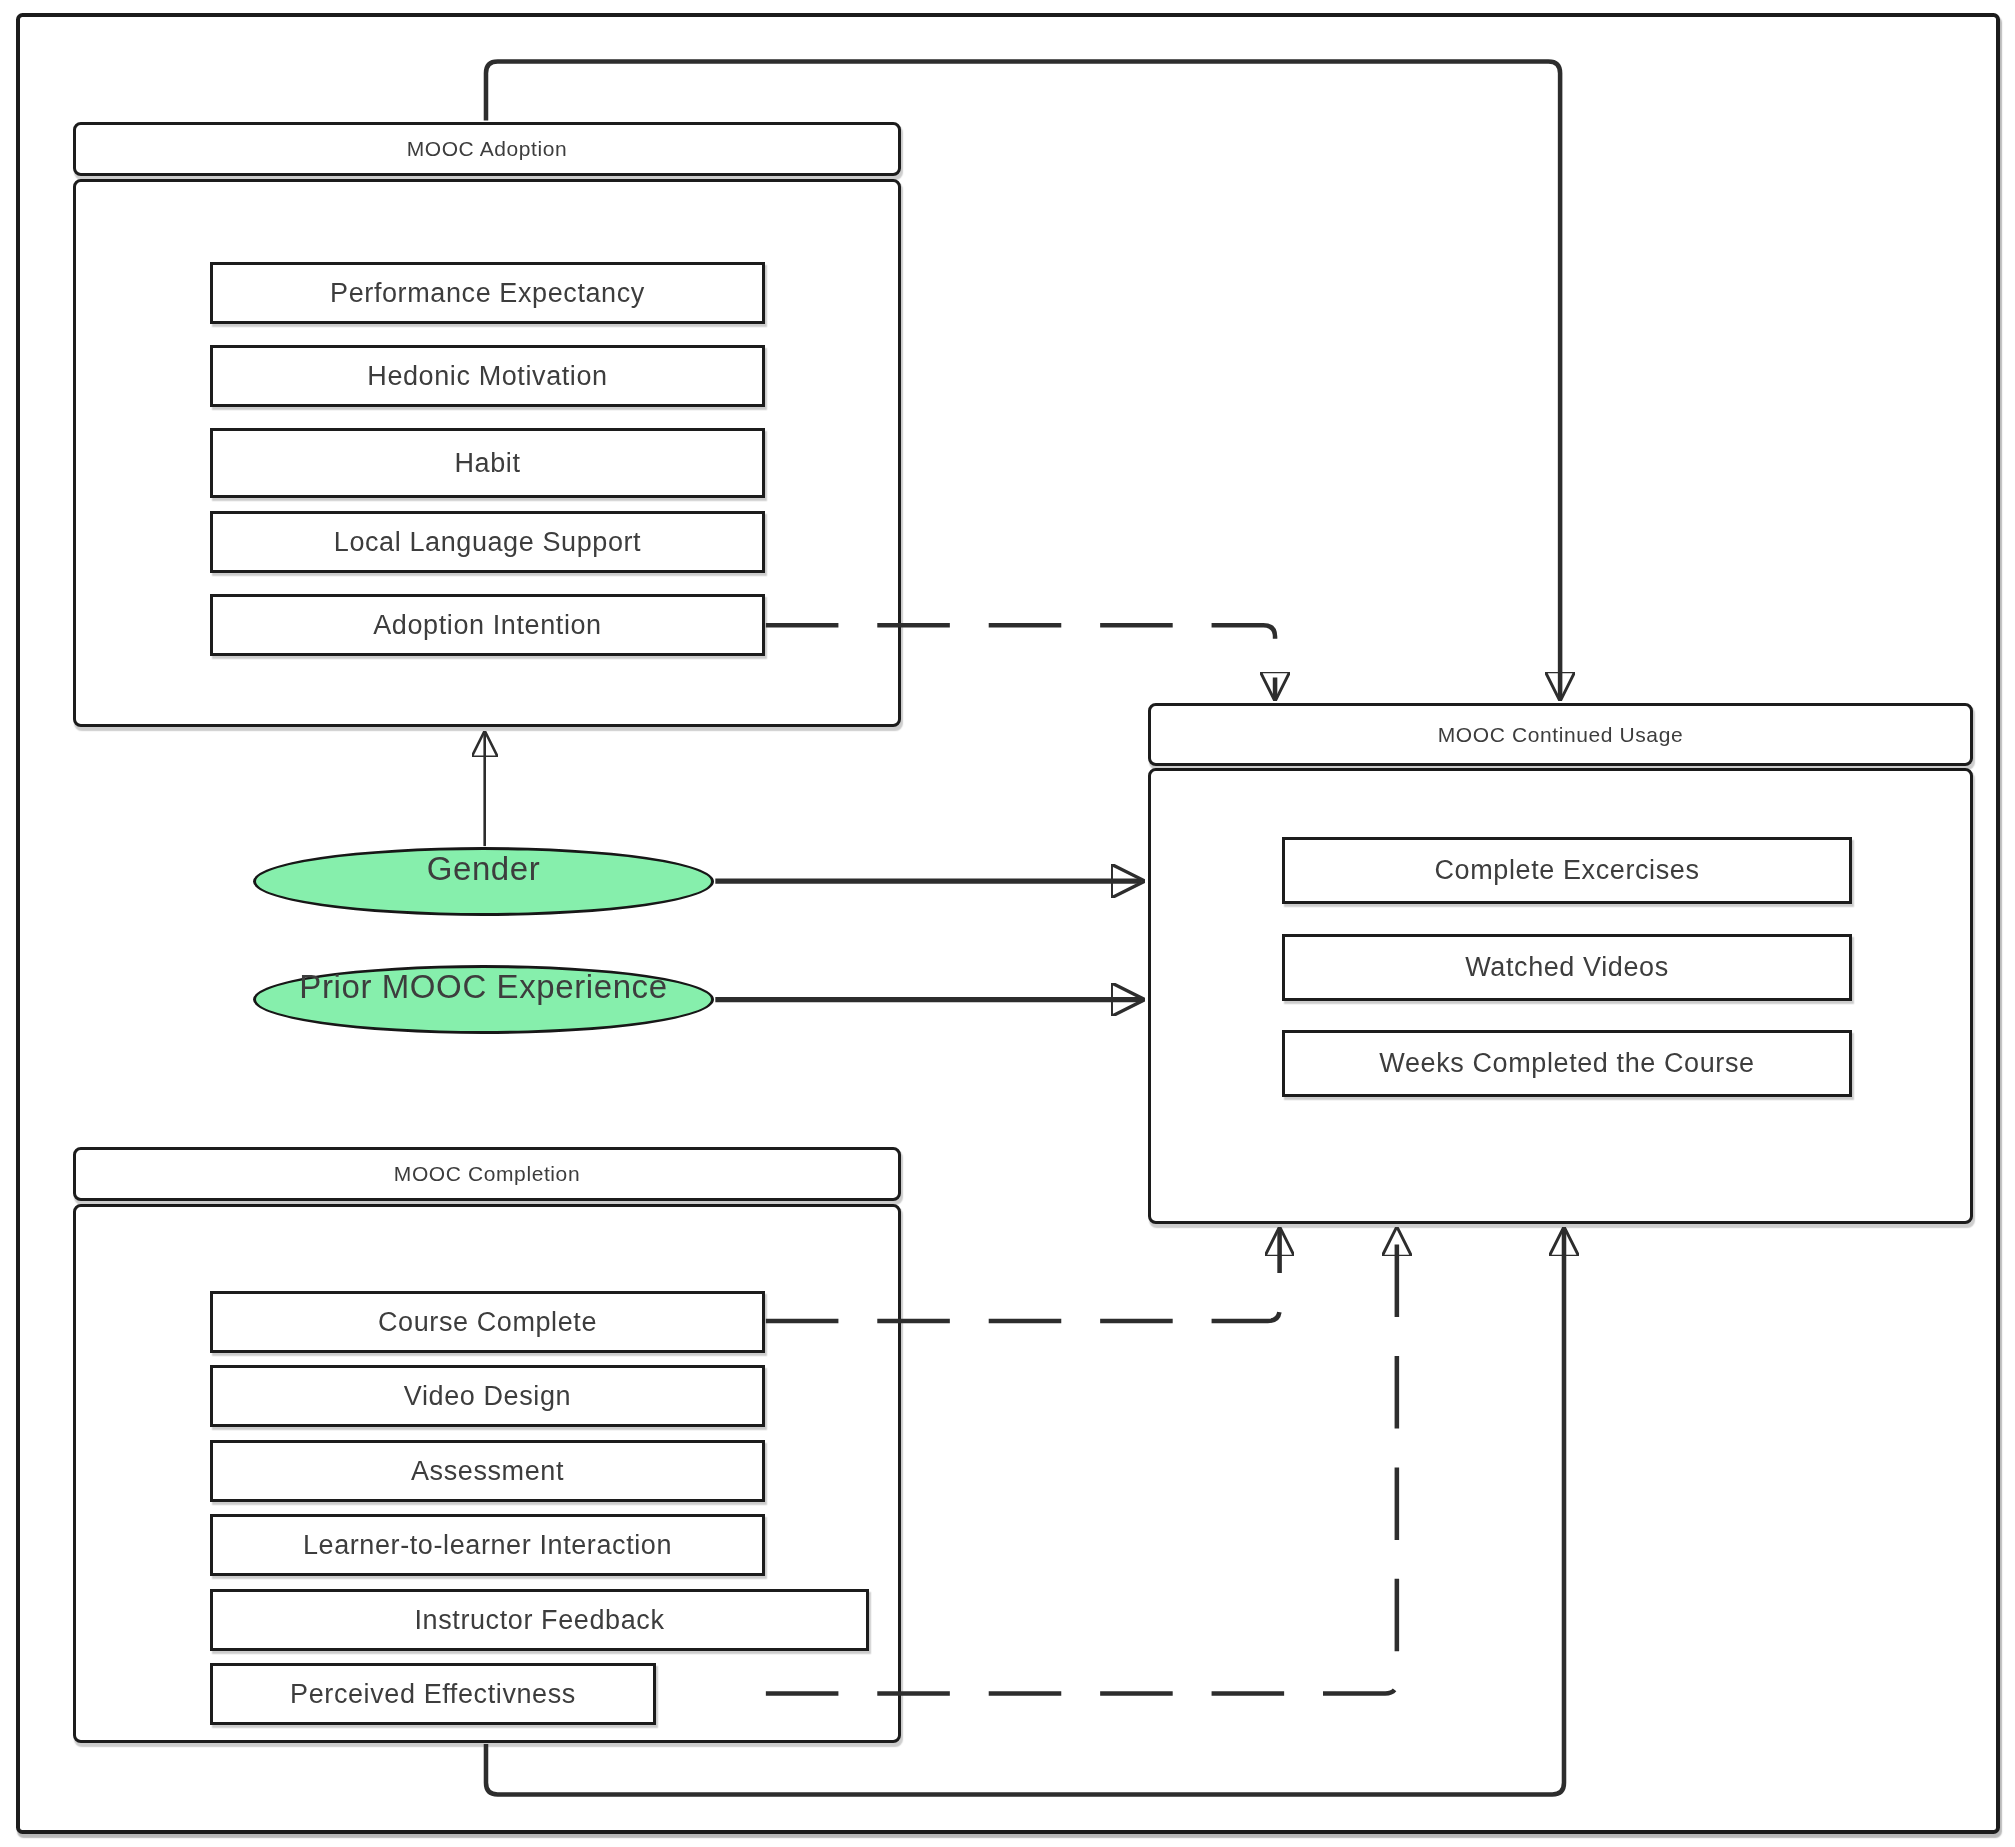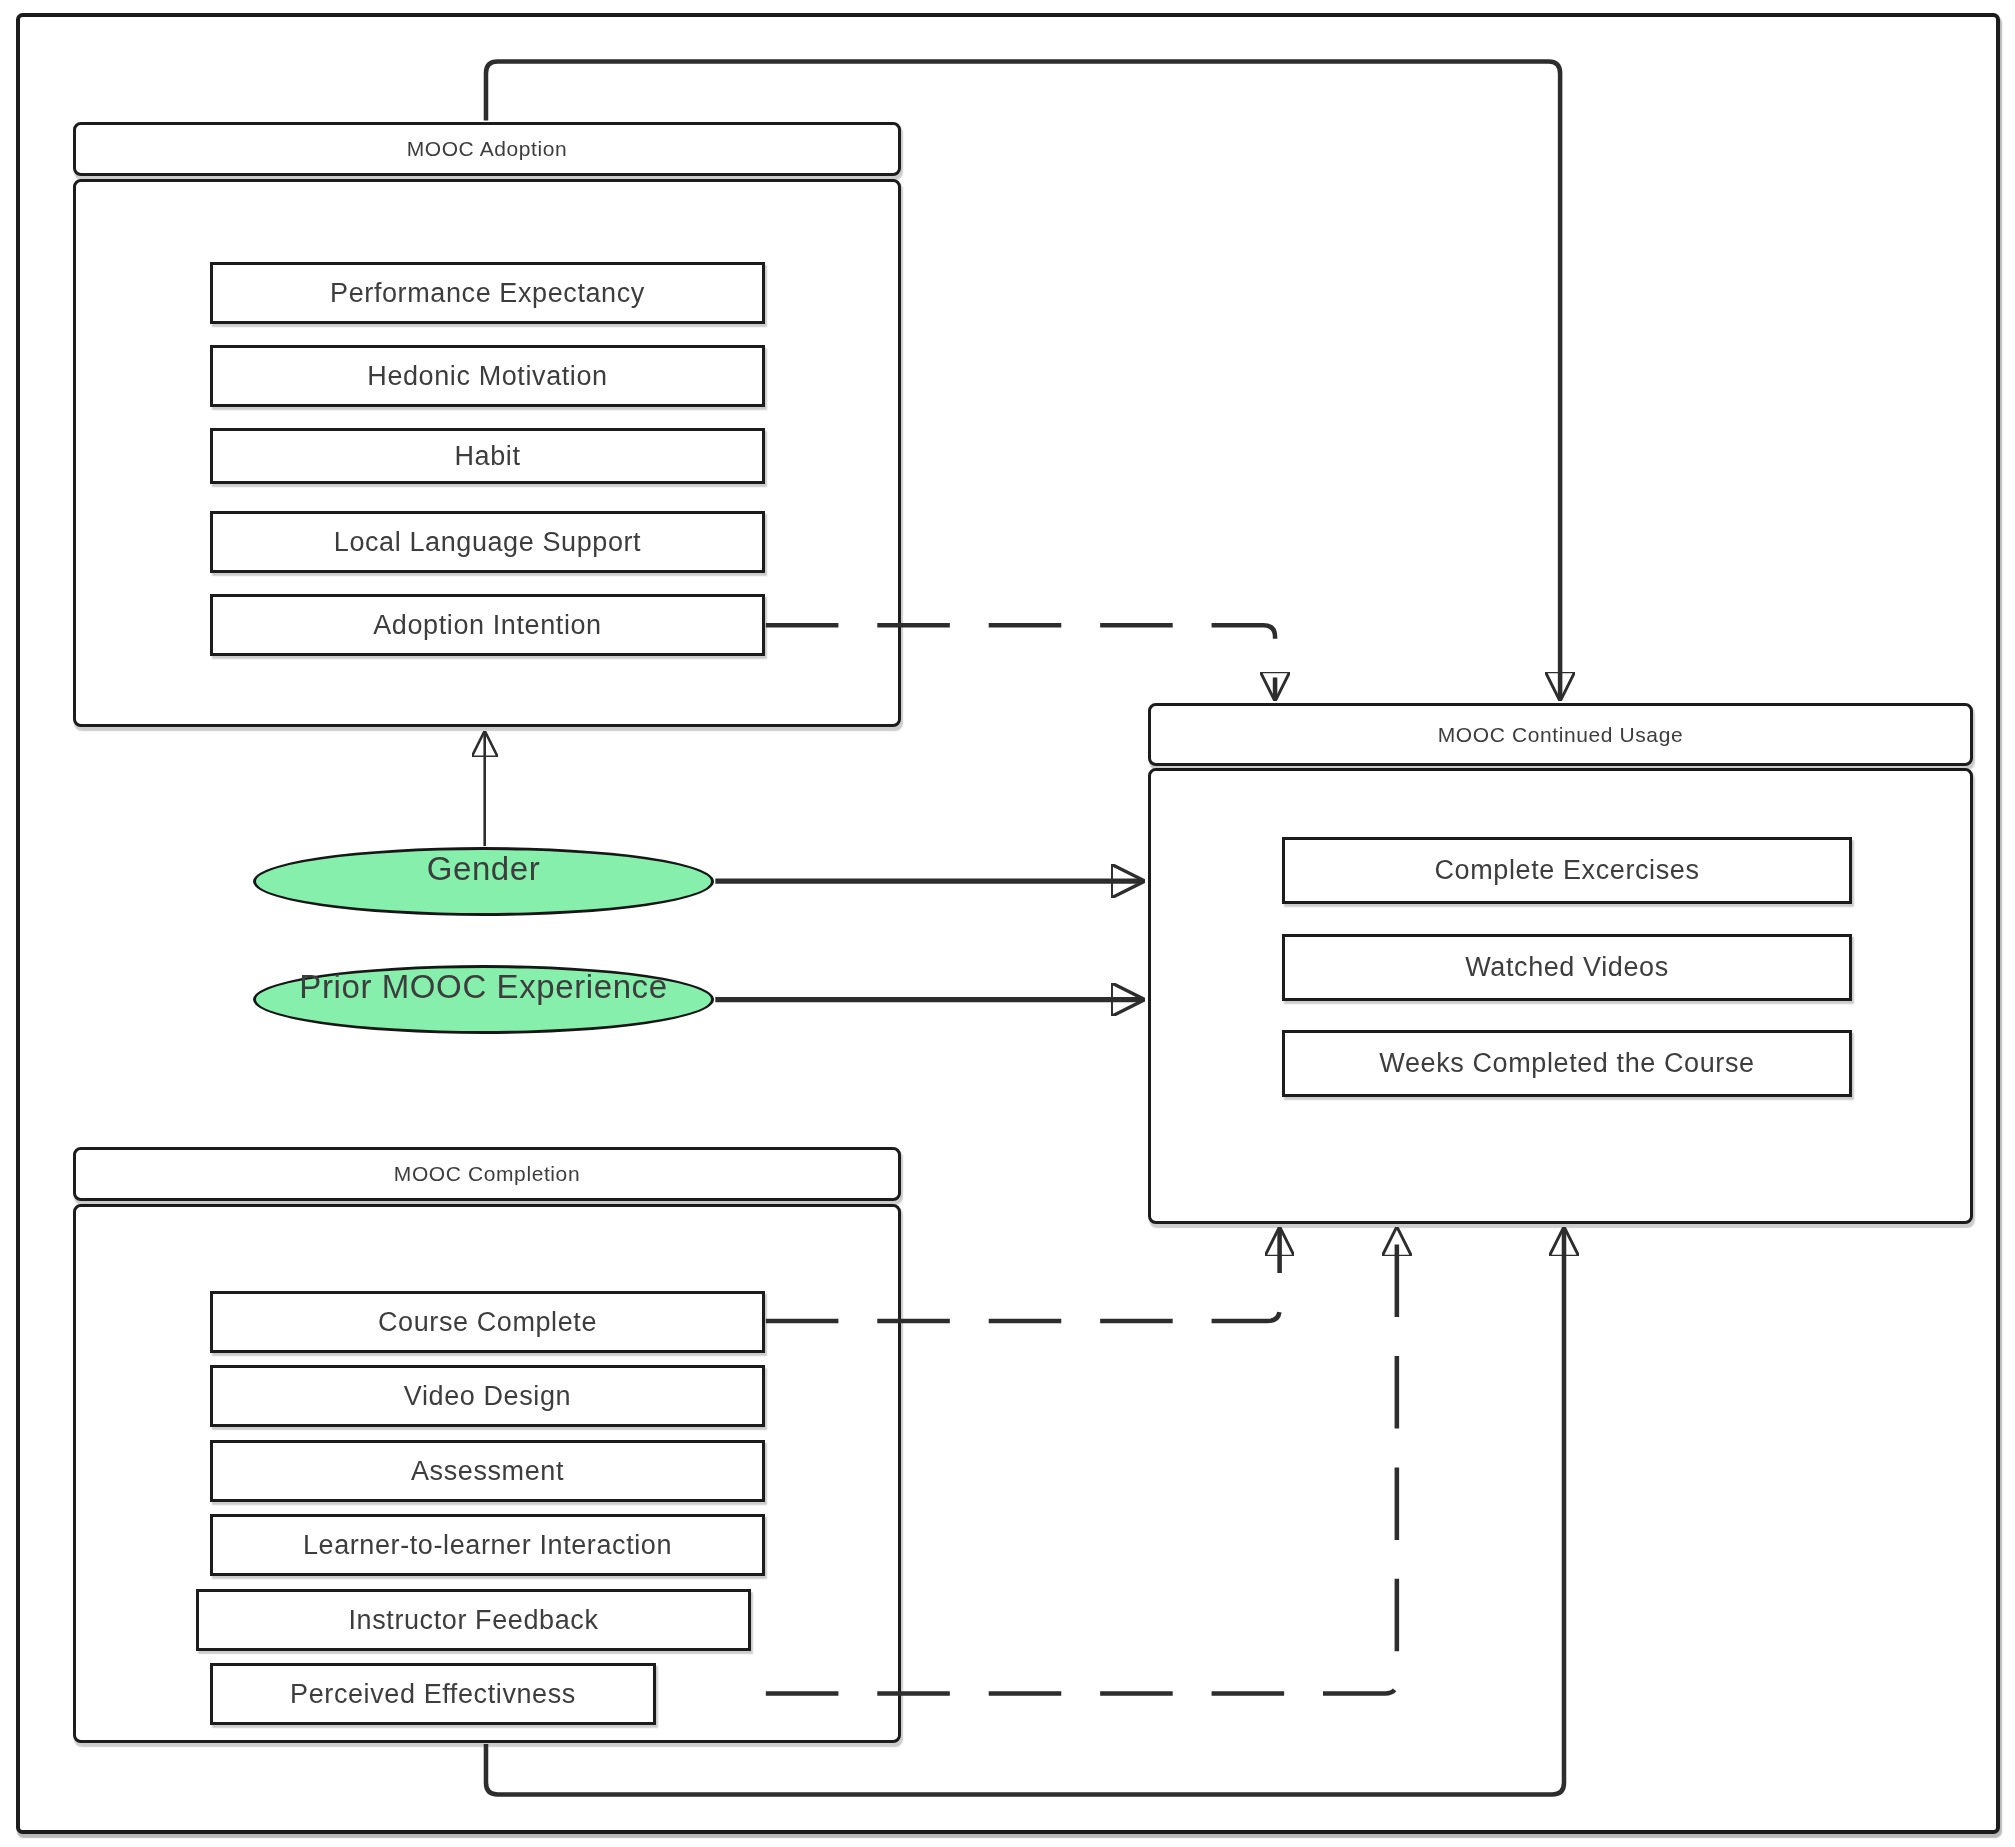--- a/index.html
+++ b/index.html
@@ -36,21 +36,21 @@
   <div class="group-header" style="left:73px;top:122px;width:828px;height:54px;">
     <span>MOOC Adoption</span>
   </div>
   <div class="group-body" style="left:73px;top:179px;width:828px;height:548px;"></div>
   <div class="node" style="left:210px;top:262px;width:555px;height:62px;">
     <span>Performance Expectancy</span>
   </div>
   <div class="node" style="left:210px;top:345px;width:555px;height:62px;">
     <span>Hedonic Motivation</span>
   </div>
-  <div class="node" style="left:210px;top:428px;width:555px;height:56px;">
+  <div class="node" style="left:210px;top:428px;width:555px;height:70px;">
     <span>Habit</span>
   </div>
   <div class="node" style="left:210px;top:511px;width:555px;height:62px;">
     <span>Local Language Support</span>
   </div>
   <div class="node" style="left:210px;top:594px;width:555px;height:62px;">
     <span>Adoption Intention</span>
   </div>
 
   <div class="group-header" style="left:1148px;top:703px;width:825px;height:63px;">
@@ -76,21 +76,21 @@
   </div>
   <div class="node" style="left:210px;top:1365px;width:555px;height:62px;">
     <span>Video Design</span>
   </div>
   <div class="node" style="left:210px;top:1440px;width:555px;height:62px;">
     <span>Assessment</span>
   </div>
   <div class="node" style="left:210px;top:1514px;width:555px;height:62px;">
     <span>Learner-to-learner Interaction</span>
   </div>
-  <div class="node" style="left:196px;top:1589px;width:555px;height:62px;">
+  <div class="node" style="left:210px;top:1589px;width:659px;height:62px;">
     <span>Instructor Feedback</span>
   </div>
   <div class="node" style="left:210px;top:1663px;width:446px;height:62px;">
     <span>Perceived Effectivness</span>
   </div>
 
   <div class="ellipse" style="left:253px;top:847px;width:461px;height:69px;">
     <span>Gender</span>
   </div>
   <div class="ellipse" style="left:253px;top:965px;width:461px;height:69px;">

